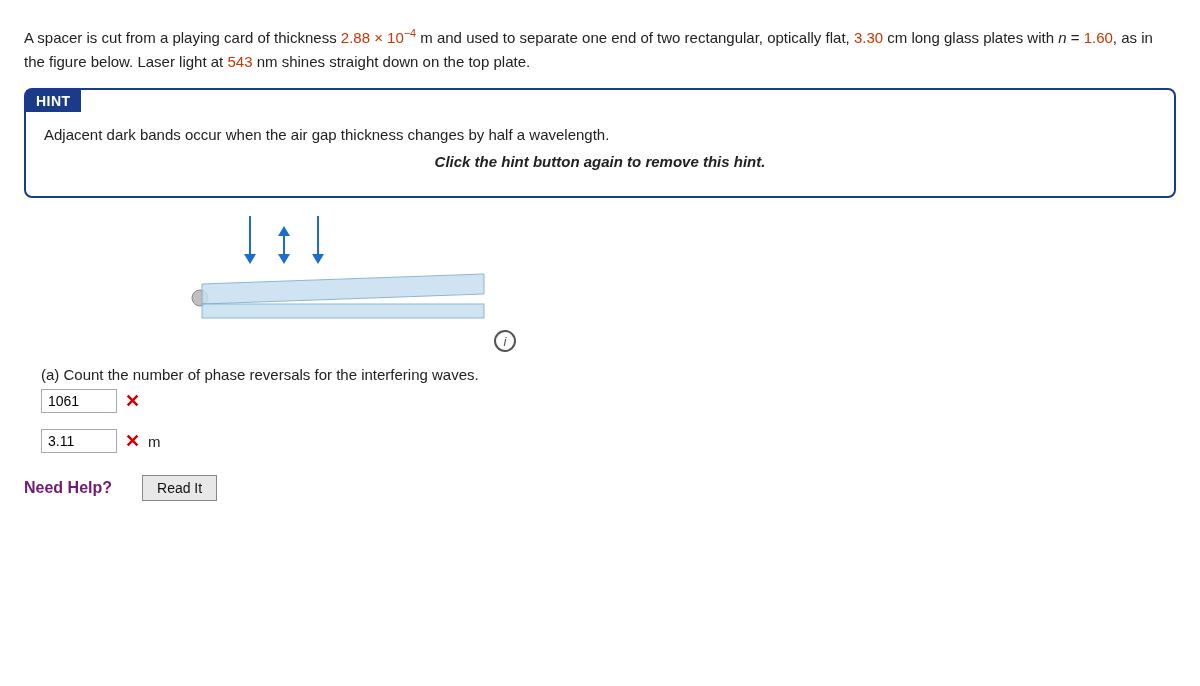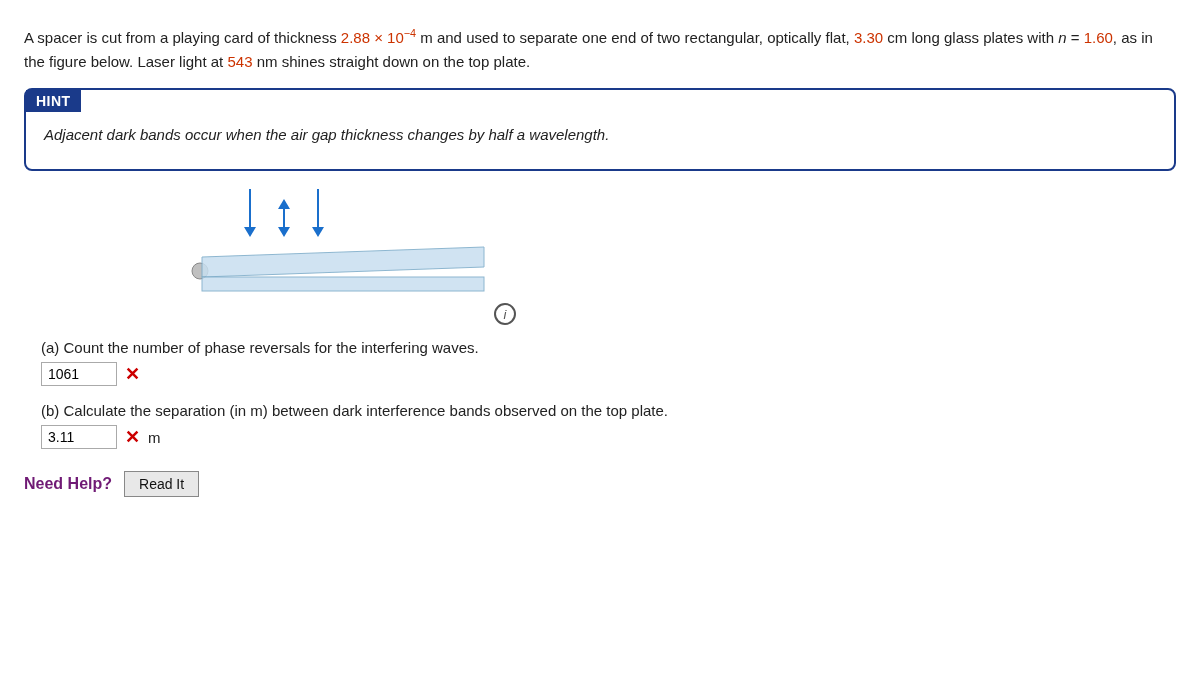--- a/index.html
+++ b/index.html
@@ -31,21 +31,21 @@
       color: #fff;
       font-weight: bold;
       font-size: 14px;
       padding: 3px 10px;
       display: inline-block;
       letter-spacing: 0.5px;
     }
     .hint-content {
       padding: 14px 18px 16px 18px;
     }
-    .hint-content p { margin-bottom: 10px; font-size: 15px; font-style: italic; }
+    .hint-content p { margin-bottom: 10px; font-size: 15px; }
     .hint-click {
       text-align: center;
       font-weight: bold;
       font-style: italic;
       font-size: 15px;
     }
     .arrows-row {
       display: flex;
       align-items: flex-end;
       gap: 22px;
@@ -132,37 +132,39 @@
       font-size: 16px;
     }
     .read-it-btn {
       background: #e8e8e8;
       border: 1.5px solid #888;
       padding: 4px 14px;
       font-size: 14px;
       cursor: pointer;
       font-weight: normal;
       color: #111;
+      margin-left: 18px;
     }
 
     .wedge-svg {
       margin-top: 2px;
     }
   </style>
 </head>
 <body>
 
 <div class="problem-text">
   <span>A spacer is cut from a playing card of thickness </span><span class="highlight-orange">2.88 × 10</span><span class="highlight-orange"><sup>−4</sup></span><span> m and used to separate one end of two rectangular, optically flat, </span><span class="highlight-orange">3.30</span><span> cm long glass plates with </span><em>n</em><span> = </span><span class="highlight-orange">1.60</span><span>, as in the figure below. Laser light at </span><span class="highlight-orange">543</span><span> nm shines straight down on the top plate.</span>
 </div>
 
 <div class="hint-box">
   <div class="hint-header">HINT</div>
   <div class="hint-content">
     <p>Adjacent dark bands occur when the air gap thickness changes by half a wavelength.</p>
+    <p class="hint-click">Click the hint button again to remove this hint.</p>
   </div>
 </div>
 
 <div style="display:flex; flex-direction:column; align-items:flex-start; margin-left: 160px; margin-bottom: 10px;">
 
   <div class="arrows-row" style="margin-left:60px; margin-bottom: 0;">
 
     <div class="arrow-down" style="margin-top:0;">
       <div class="arrow-shaft" style="height:38px;"></div>
       <div class="arrow-head-down"></div>
@@ -200,21 +202,20 @@
 
 <div class="question-section">
   <div class="question-label">(a)   Count the number of phase reversals for the interfering waves.</div>
   <div class="answer-row">
     <input class="answer-input" type="text" value="1061" style="">
     <span class="x-mark">✕</span>
   </div>
 </div>
 
 <div class="question-section" style="margin-top:16px;">
-  <div class="question-label">(b)   Calculate the separation (in m) between dark interference bands observed on the top plate.</div>
   <div class="answer-row">
     <input class="answer-input" type="text" value="3.11" style="">
     <span class="x-mark">✕</span>
     <span class="unit-label">m</span>
   </div>
 </div>
 
 <div class="need-help-row">
   <span class="need-help-text">Need Help?</span>
   <button class="read-it-btn">Read It</button>

